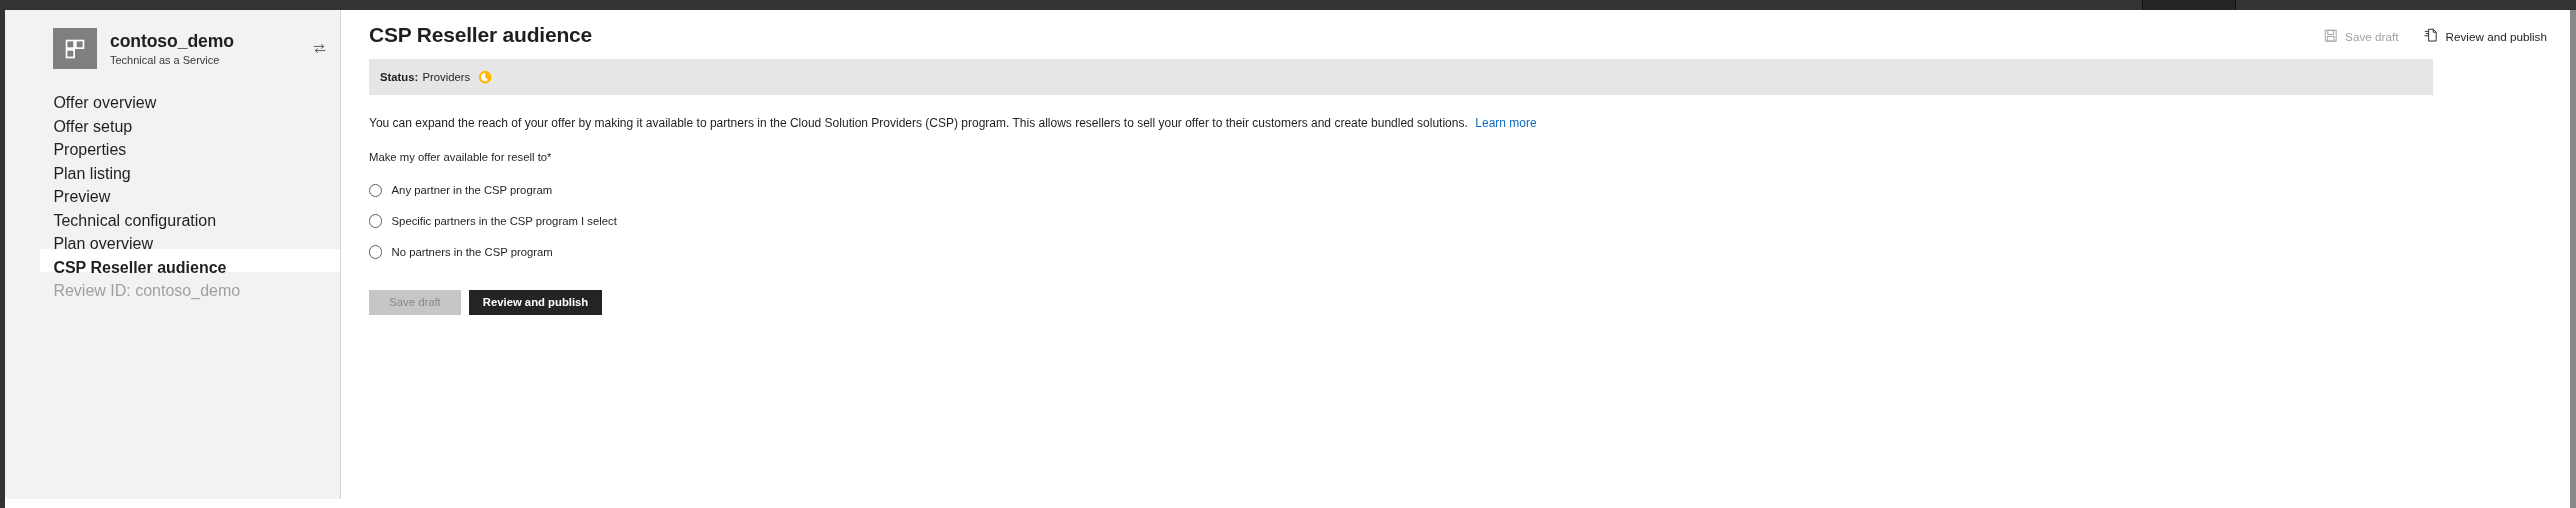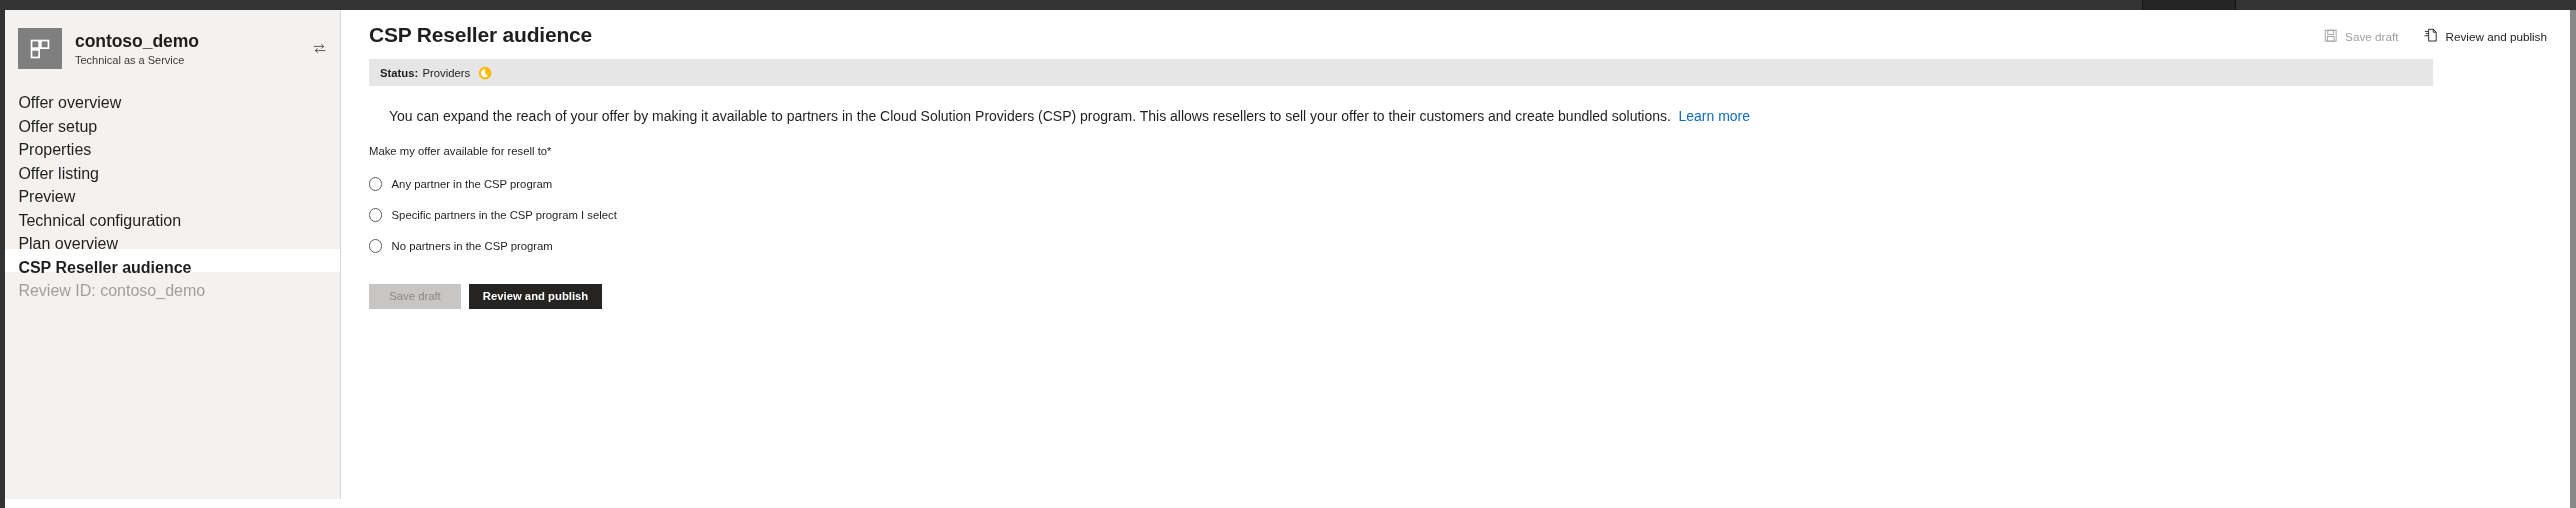--- a/index.html
+++ b/index.html
@@ -49,20 +49,21 @@
   .sidebar {
     position: absolute;
     top: 10px;
     left: 5px;
     width: 336px;
     height: 489px;
     background: #f3f2f1;
     border-right: 0.8px solid #d6d4d2;
     box-sizing: border-box;
     overflow: hidden;
+    padding-left: 35px;
   }
   .sidebar-header {
     display: flex;
     align-items: center;
     padding: 18.4px 11.7px 15px 13.4px;
     box-sizing: border-box;
   }
   .offer-logo {
     width: 44px;
     height: 41px;
@@ -178,21 +179,21 @@
   .cmd-btn.cmd-disabled {
     color: #a19f9d;
     cursor: default;
   }
   .cmd-btn.cmd-enabled { color: #201f1e; }
   .cmd-ico { display: block; flex: 0 0 auto; }
 
   
   .status-strip {
     margin: 11.7px 134px 0 27px;
-    height: 27px;
+    height: 36px;
     background: #e6e6e6;
     display: flex;
     align-items: center;
     padding: 0 11px;
     box-sizing: border-box;
     font-size: 11.3px;
   }
   .status-label { font-weight: 700; color: #201f1e; }
   .status-value { margin-left: 4.2px; color: #201f1e; }
   .status-icon {
@@ -200,25 +201,24 @@
     display: inline-flex;
     align-items: center;
   }
 
   
   .body-area {
     padding: 20px 27px 0 27px;
     box-sizing: border-box;
   }
   .intro-line {
-    font-size: 14px;
+    font-size: 12px;
     color: #201f1e;
     line-height: 1.45;
     white-space: nowrap;
-    margin-left: 20px;
   }
   .learn-more {
     color: #0f6cbd;
     text-decoration: none;
     margin-left: 7.5px;
     cursor: pointer;
   }
 
   .field-label {
     margin-top: 18.4px;
@@ -330,21 +330,21 @@
         <path d="M16 11.5 H4" stroke="#605e5c" stroke-width="1.2" fill="none"></path>
         <path d="M6.5 9.3 L3.8 11.5 L6.5 13.7" stroke="#605e5c" stroke-width="1.2" fill="none" stroke-linejoin="round" stroke-linecap="round"></path>
       </svg>
     </div>
   </div>
 
   <ul class="nav-list">
     <li class="nav-item">Offer overview</li>
     <li class="nav-item">Offer setup</li>
     <li class="nav-item">Properties</li>
-    <li class="nav-item">Offer listing</li>
+    <li class="nav-item">Plan listing</li>
     <li class="nav-item">Preview</li>
     <li class="nav-item">Technical configuration</li>
     <li class="nav-item">Plan overview</li>
     <li class="nav-item selected">CSP Reseller audience</li>
     <li class="nav-item disabled">Review ID: contoso_demo</li>
   </ul>
 </div>
 
 <div class="main">
 

